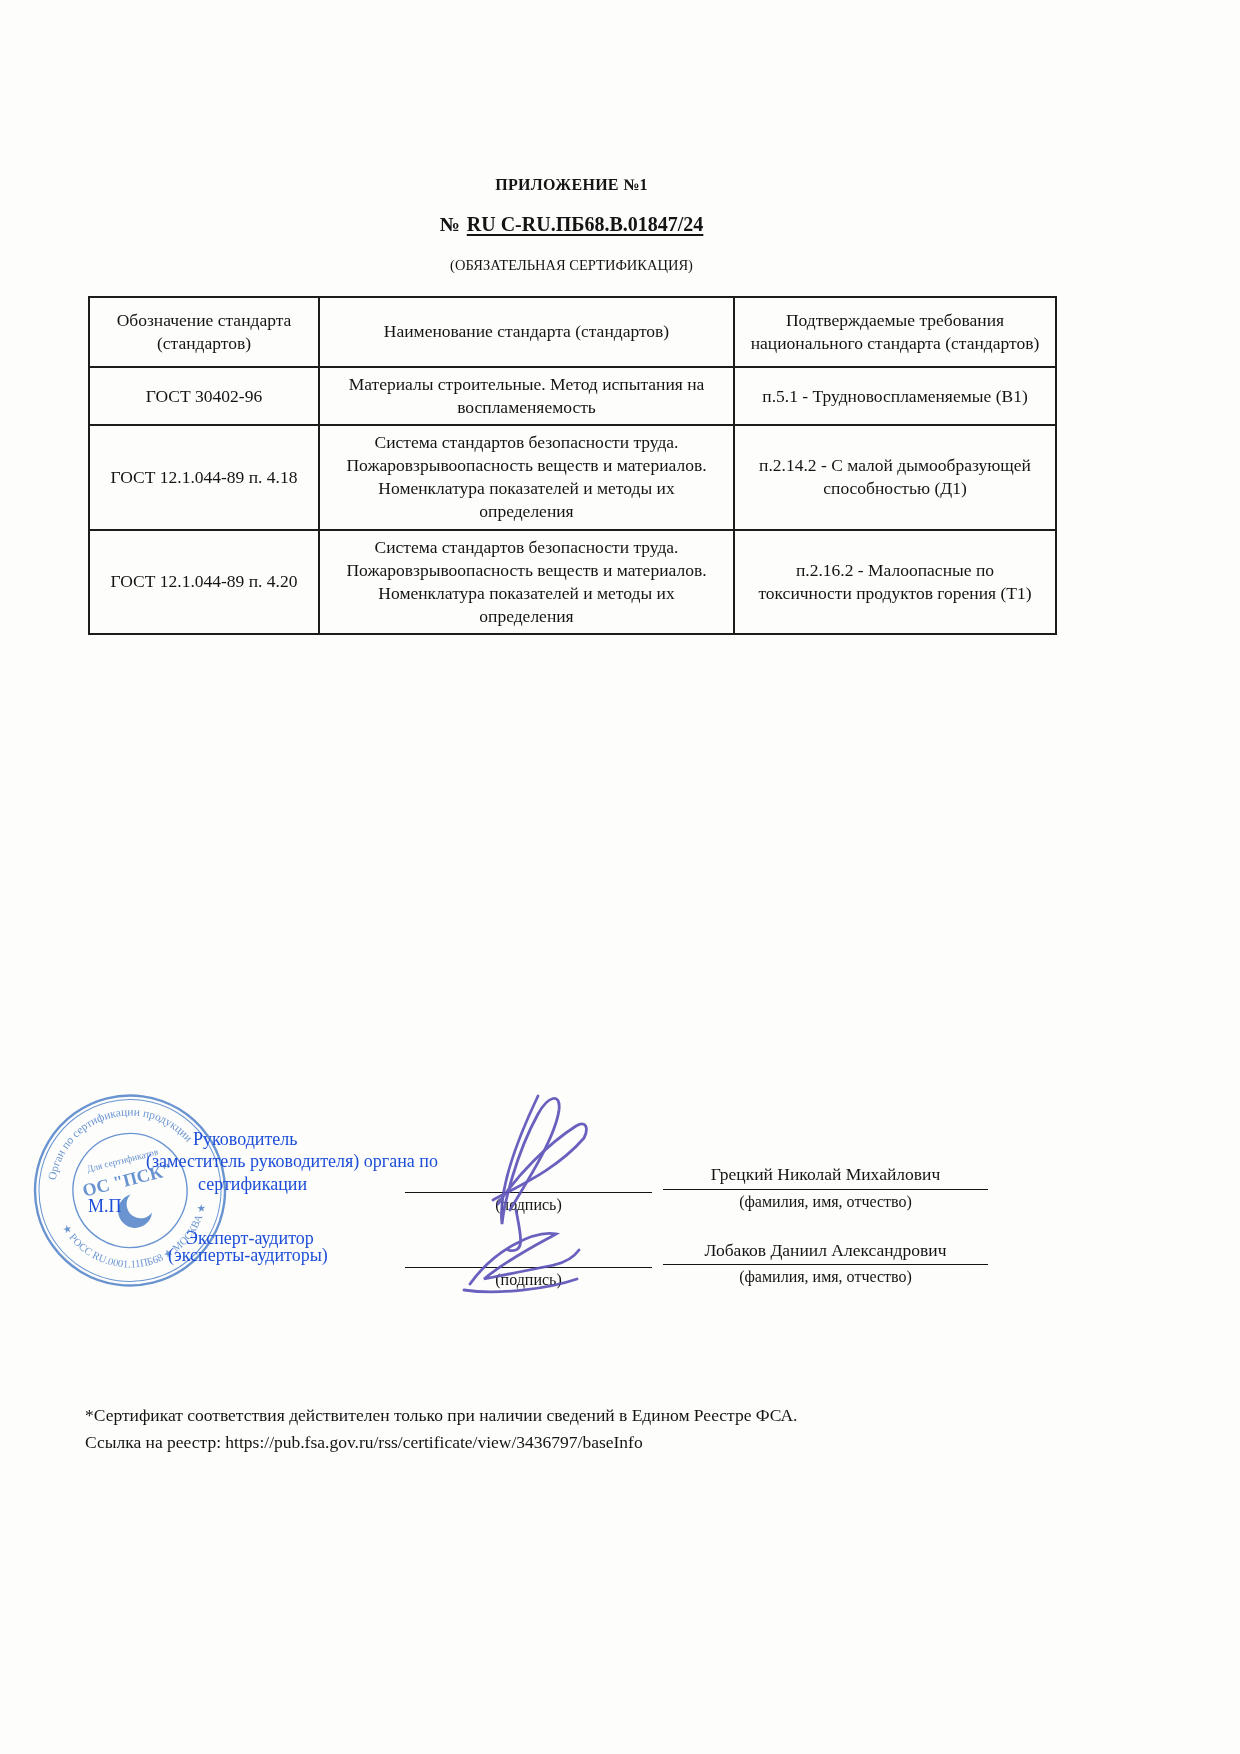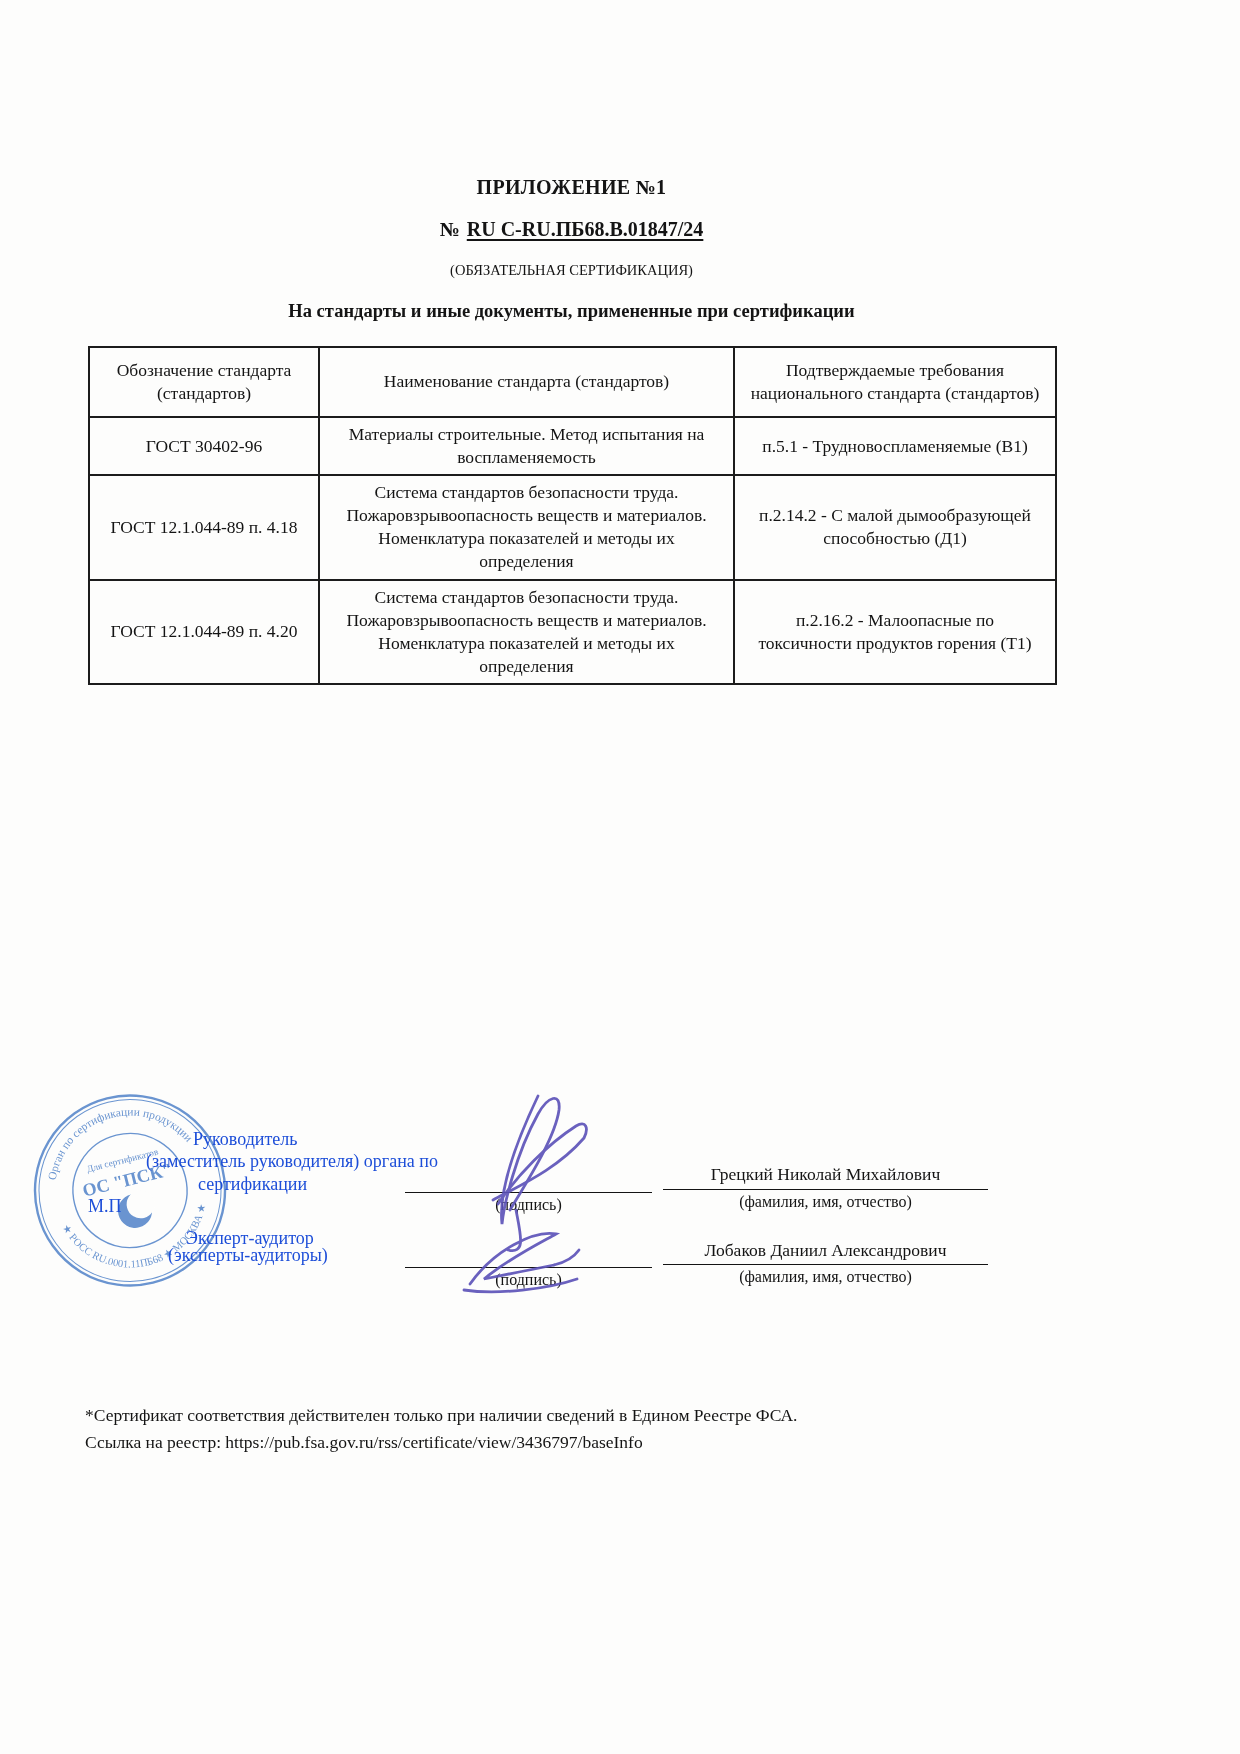--- a/index.html
+++ b/index.html
@@ -10,21 +10,21 @@
     margin:0 auto;
     background:#fdfdfc;
     font-family:"Liberation Serif", serif;
     color:#141414;
     overflow:hidden;
   }
   .content {
     position:absolute; left:88px; top:176px; width:967px;
     text-align:center;
   }
-  .title-line { font-weight:bold; font-size:20px; letter-spacing:.3px; margin-bottom:19px; }
+  .title-line { font-weight:bold; font-size:16px; letter-spacing:.3px; margin-bottom:19px; }
   .cert-line  { font-weight:bold; font-size:20px; margin-bottom:21px; }
   .cert-prefix { margin-right:7px; }
   .cert-num   { text-decoration:underline; text-underline-offset:3px; }
   .mandatory  { font-size:14.5px; margin-bottom:22px; }
   .subtitle   { font-weight:bold; font-size:18.5px; margin-bottom:24px; }
 
   table.standards { border-collapse:collapse; width:100%; table-layout:fixed; }
   .standards th, .standards td {
     border:2px solid #1c1c1c;
     text-align:center; vertical-align:middle;
@@ -51,21 +51,20 @@
 <body>
 
 <div class="page">
 
   <div class="content">
     <div class="title-line">ПРИЛОЖЕНИЕ №1</div>
     <div class="cert-line">
       <span class="cert-prefix">№</span><span class="cert-num">RU C-RU.ПБ68.В.01847/24</span>
     </div>
     <div class="mandatory">(ОБЯЗАТЕЛЬНАЯ СЕРТИФИКАЦИЯ)</div>
-    <div class="subtitle">На стандарты и иные документы, примененные при сертификации</div>
 
     <table class="standards">
       <colgroup>
         <col style="width:230px">
         <col style="width:415px">
         <col style="width:322px">
       </colgroup>
       <thead>
         <tr>
           <th>Обозначение стандарта (стандартов)</th>

